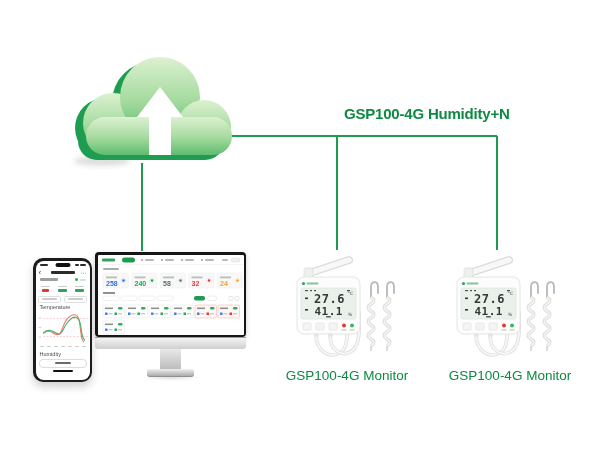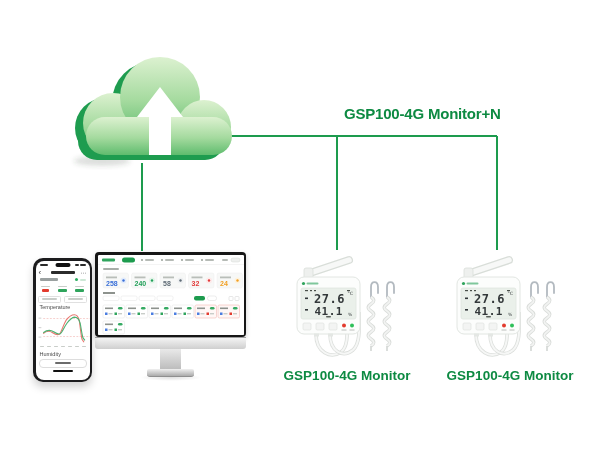--- a/index.html
+++ b/index.html
@@ -10,21 +10,21 @@
   
   .gline{position:absolute;background:#1d9b4e;}
 
   
   .badge-4g{position:absolute;left:262px;top:117px;width:38px;height:38px;border-radius:50%;
     background:#fff;border:2.5px solid #1d9b4e;color:#1d9b4e;font-weight:bold;font-size:16px;
     display:flex;align-items:center;justify-content:center;box-sizing:border-box;z-index:5;}
 
   
   .group-title{position:absolute;left:344px;top:105px;font-size:15px;font-weight:bold;color:#0d8a42;letter-spacing:-0.2px;}
-  .device-label{position:absolute;width:140px;text-align:center;font-size:13.5px;font-weight:bold;color:#0d8a42;top:368px;}
+  .device-label{position:absolute;width:140px;text-align:center;font-size:13.5px;font-weight:normal;color:#0d8a42;top:368px;}
 
   
   .phone{position:absolute;left:33px;top:258px;width:59px;height:124px;background:#1c1c1e;border-radius:10px;
     padding:2.5px;box-sizing:border-box;box-shadow:0 5px 9px rgba(0,0,0,.18);z-index:3;}
   .phone-screen{width:100%;height:100%;background:#fff;border-radius:8px;overflow:hidden;position:relative;
     display:flex;flex-direction:column;}
   .bar{background:#c9cdc9;border-radius:1px;}
   .p-status{height:7px;display:flex;align-items:center;justify-content:space-between;padding:1px 4px 0;}
   .p-island{position:absolute;left:50%;top:2px;transform:translateX(-50%);width:15px;height:4.5px;border-radius:3px;background:#111;}
   .p-header{height:8px;display:flex;align-items:center;justify-content:center;position:relative;}
@@ -99,21 +99,21 @@
           <circle cx="92" cy="52" r="40"></circle>
           <circle cx="136" cy="82" r="27"></circle>
         <rect x="18" y="72" width="146" height="38" rx="19"></rect>
       </g>
 
       <polygon points="92,42 115,72 103,72 103,110 81,110 81,72 69,72" fill="#ffffff"></polygon>
     </svg>
   </div>
 
 
-  <div class="group-title">GSP100-4G Monitor+N</div>
+  <div class="group-title">GSP100-4G Humidity+N</div>
 
   <div class="phone">
     <div class="phone-screen">
       <div class="p-status">
         <div class="bar" style="width:8px;height:2px;background:#2b2b2b;"></div>
         <div class="p-island"></div>
         <div style="display:flex;gap:1px;">
           <div class="bar" style="width:4px;height:2px;background:#2b2b2b;"></div>
           <div class="bar" style="width:6px;height:2.5px;background:#2b2b2b;"></div>
         </div>

